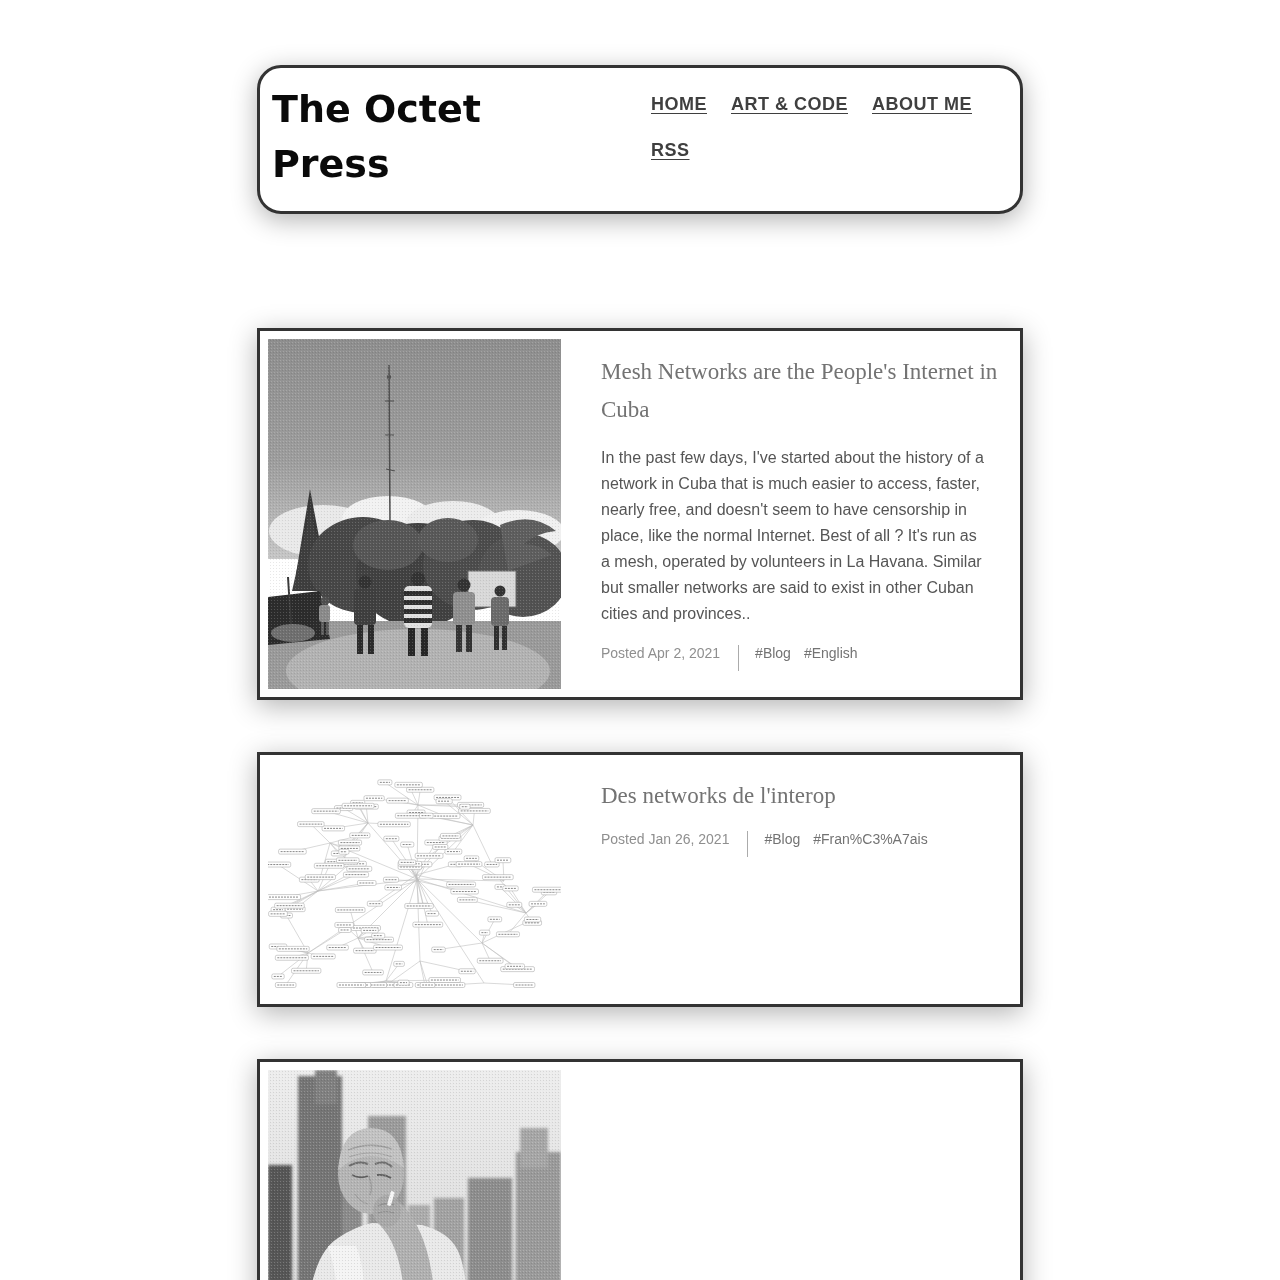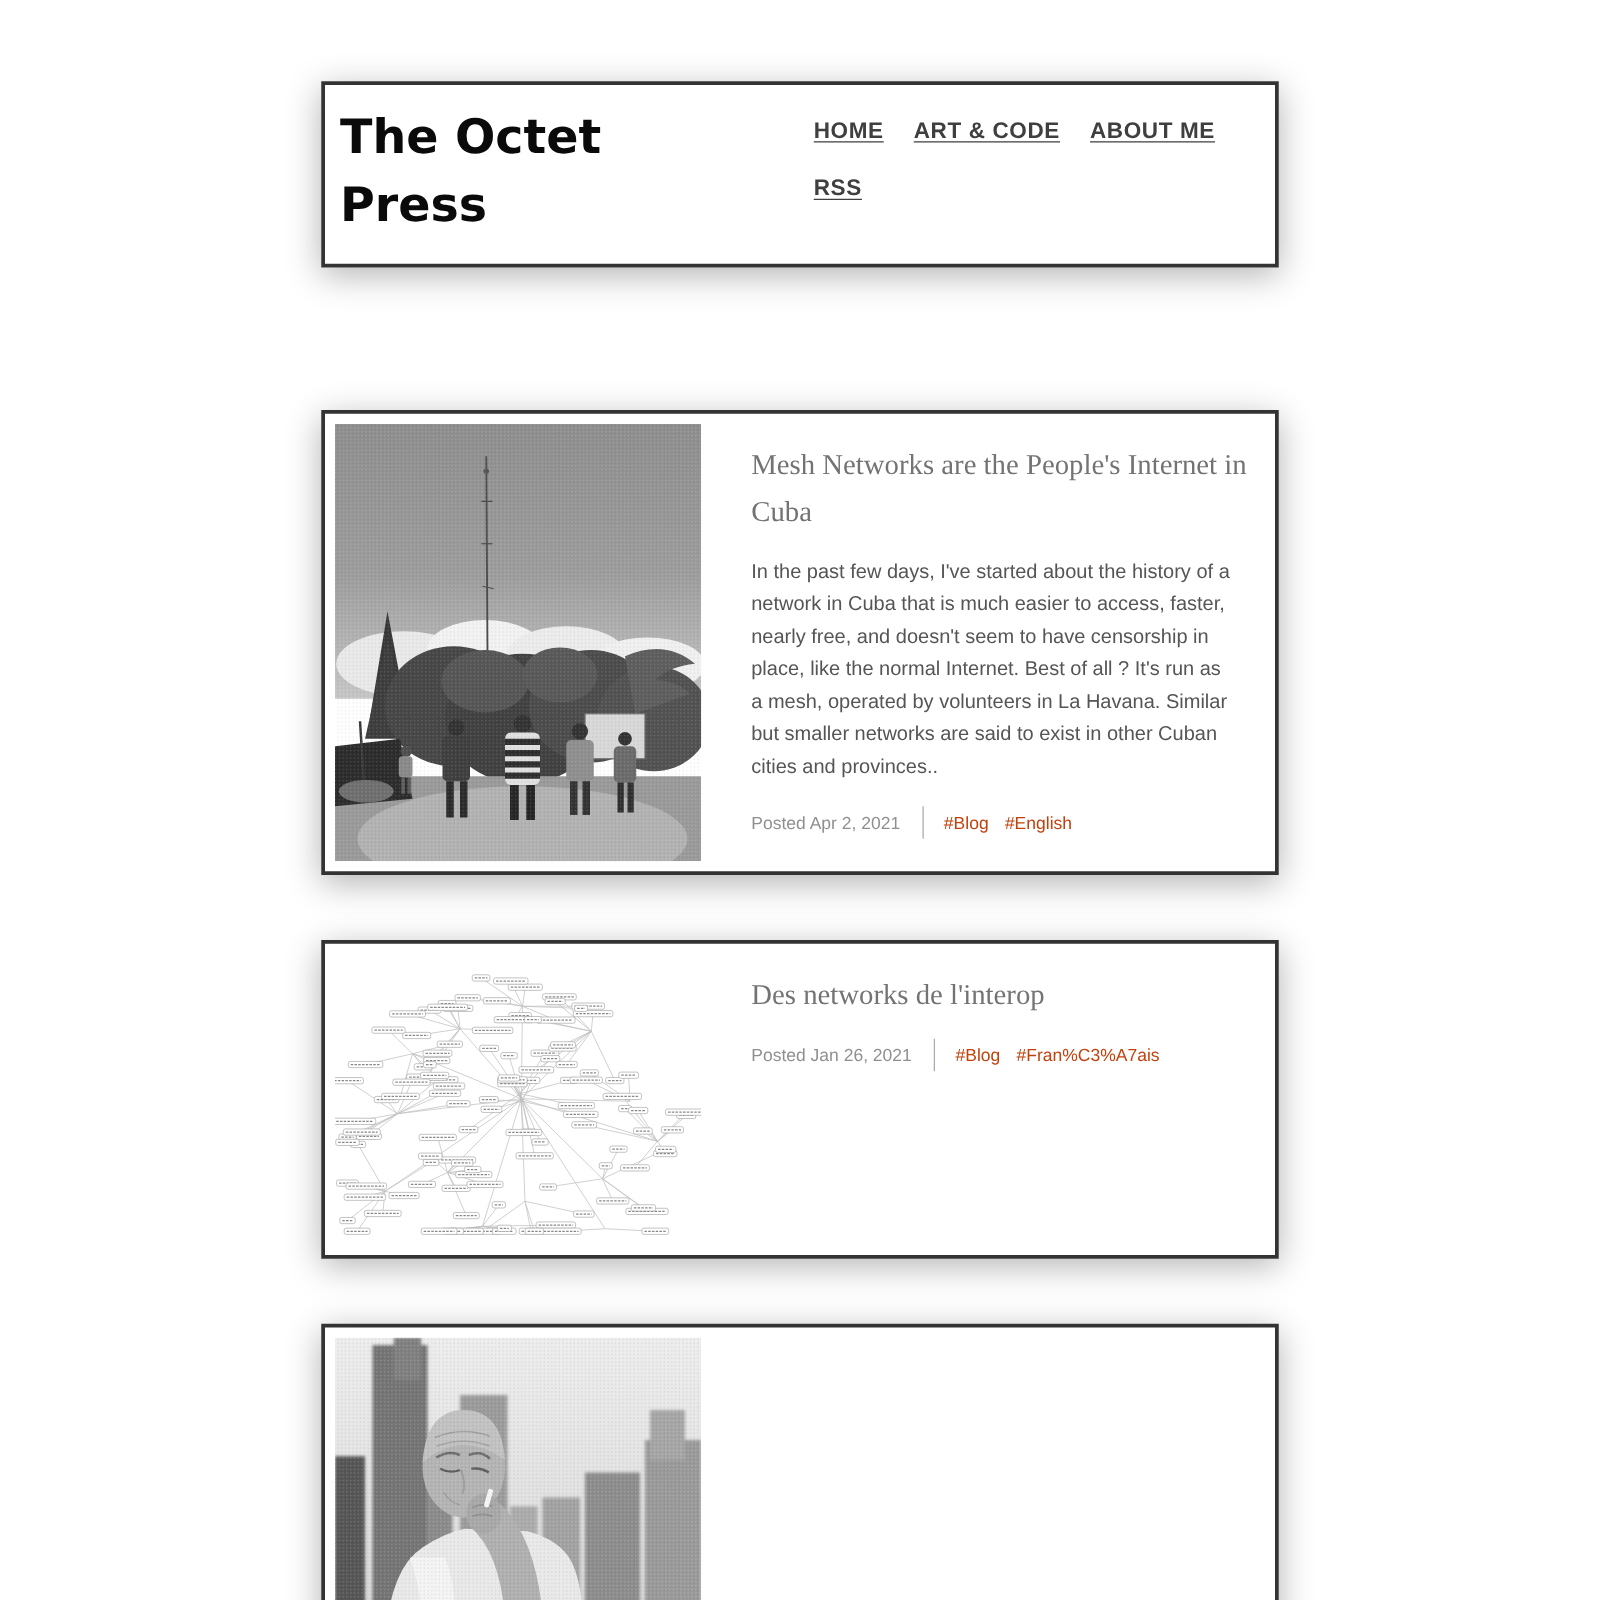--- a/index.html
+++ b/index.html
@@ -13,20 +13,21 @@
     border: 3px solid #333333;
     box-shadow: 0 6px 26px rgba(0,0,0,0.30);
   }
 
   
   .header-card {
     display: flex;
     justify-content: space-between;
     padding: 14px 12px 18px 12px;
     margin-bottom: 114px;
+    border-radius: 24px;
   }
   .logo {
     width: 320px;
     font-family: "DejaVu Sans", "Liberation Sans", sans-serif;
     font-size: 38px;
     font-weight: bold;
     line-height: 1.46;
     color: #0a0a0a;
     cursor: pointer;
   }
@@ -81,28 +82,27 @@
     cursor: pointer;
   }
   .excerpt {
     font-size: 16px;
     line-height: 26px;
     color: #555555;
     margin: 0 12px 18px 0;
   }
   .meta {
     display: flex;
-    align-items: center;
     font-size: 14px;
     color: #8f8f8f;
     margin-top: 2px;
   }
   .meta .posted { margin-right: 18px; }
   .meta .sep { width: 1px; height: 26px; background: #ababab; margin-right: 16px; }
-  .meta .tag { margin-right: 13px; color: #c2410c; text-decoration: none; cursor: pointer; }
+  .meta .tag { margin-right: 13px; color: #737373; text-decoration: none; cursor: pointer; }
 </style>
 </head>
 <body>
 
 <div class="page">
 
   <header class="card header-card">
     <div class="logo">The Octet Press</div>
     <nav class="main-nav">
       <a href="#">HOME</a>

